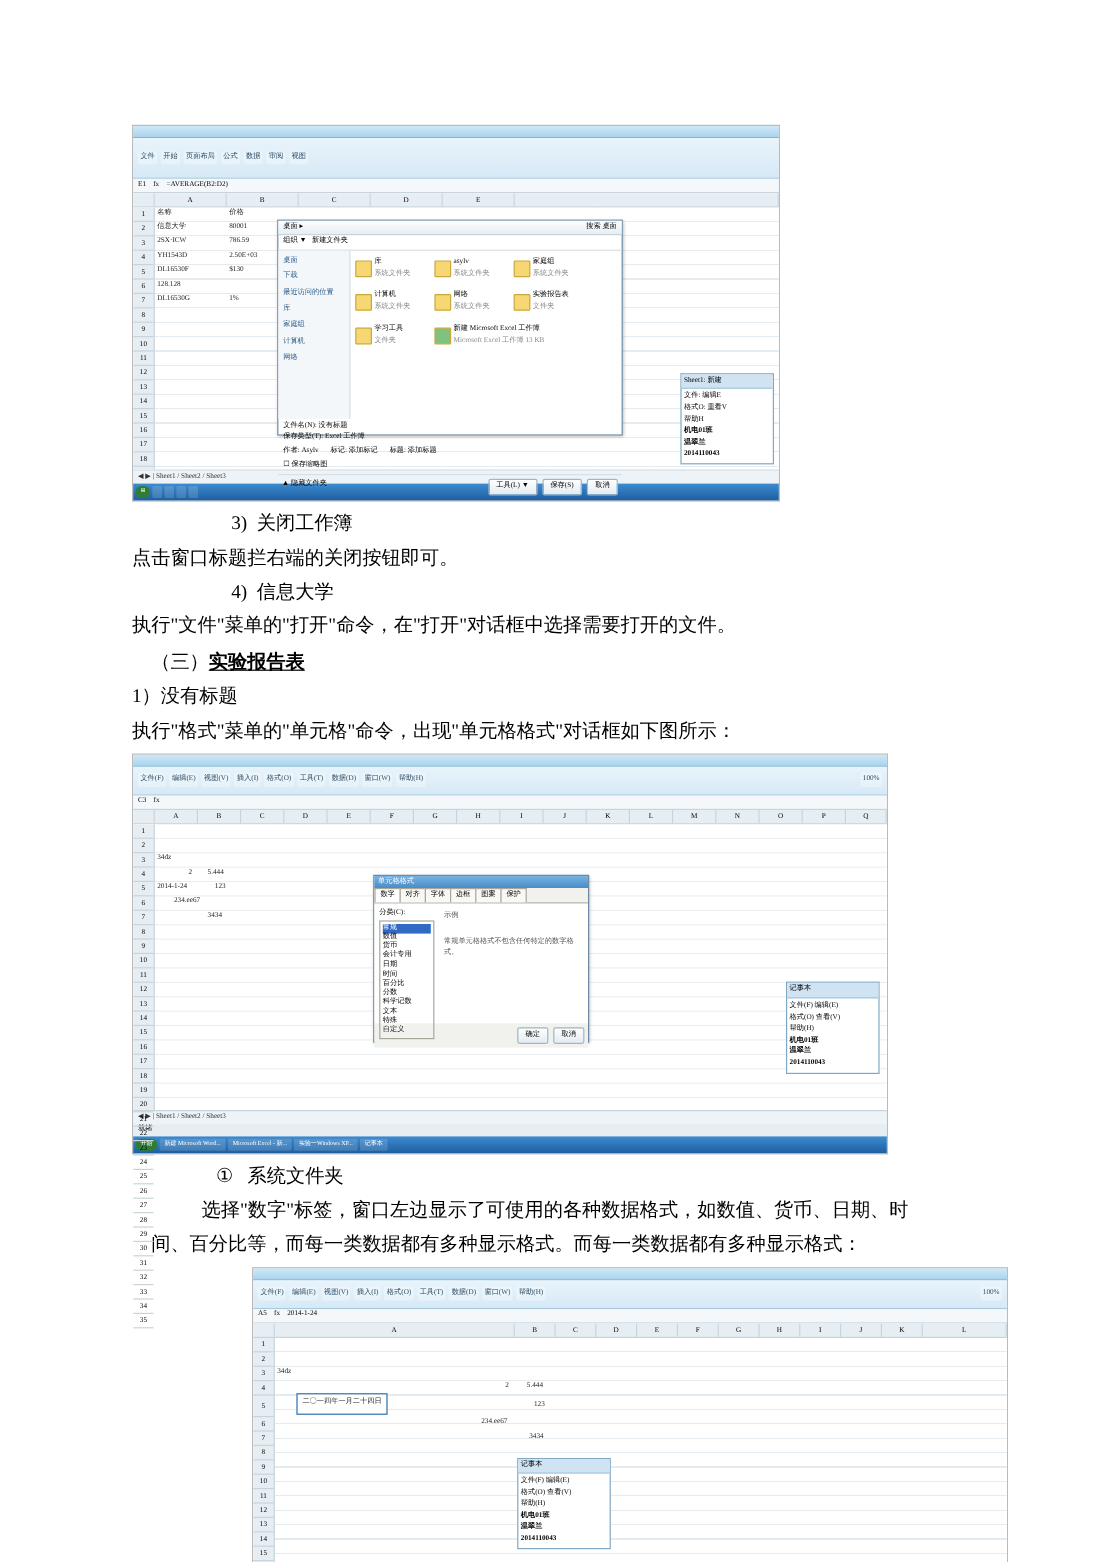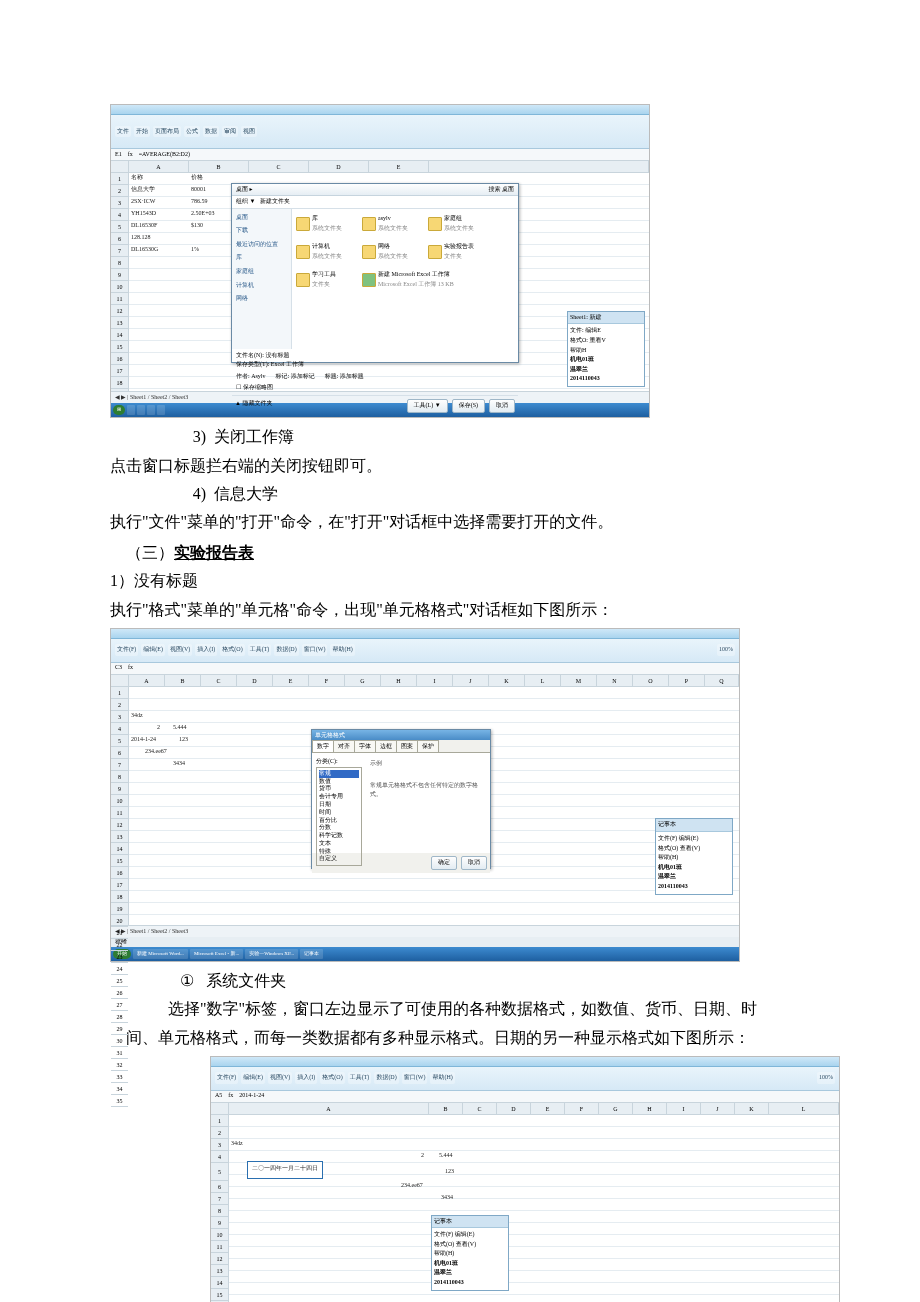--- a/index.html
+++ b/index.html
@@ -622,21 +622,21 @@
     <div class="tb-item">实验一Windows XP...</div>
     <div class="tb-item">记事本</div>
   </div>
 </div>
 
 <div class="circ-item">
   <span>①</span>
   <span>系统文件夹</span>
 </div>
 <div class="indent-para para">选择"数字"标签，窗口左边显示了可使用的各种数据格式，如数值、货币、日期、时</div>
-<div class="indent-para2 para">间、单元格格式，而每一类数据都有多种显示格式。日期的另一种显示格式如下图所示：</div>
+<div class="indent-para2 para">间、百分比等，而每一类数据都有多种显示格式。而每一类数据都有多种显示格式：</div>
 
 <div class="screenshot wide" style="margin-left:100px">
   <div class="shot-titlebar"></div>
   <div class="shot-ribbon" style="height:24px">
     <span>文件(F)</span>
     <span>编辑(E)</span>
     <span>视图(V)</span>
     <span>插入(I)</span>
     <span>格式(O)</span>
     <span>工具(T)</span>

